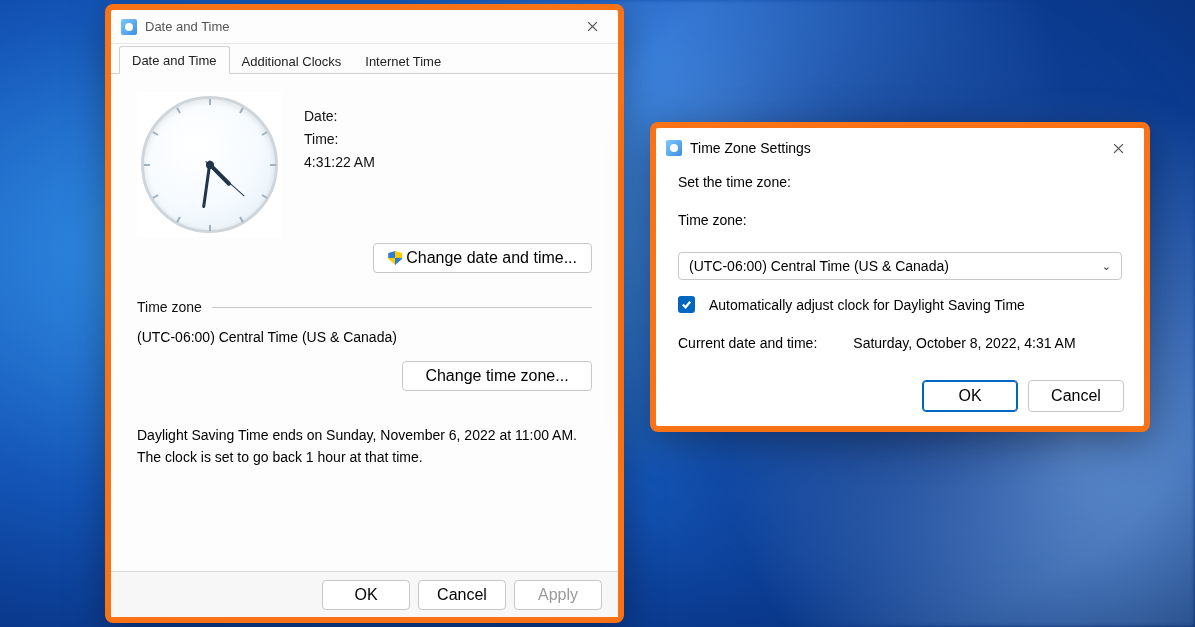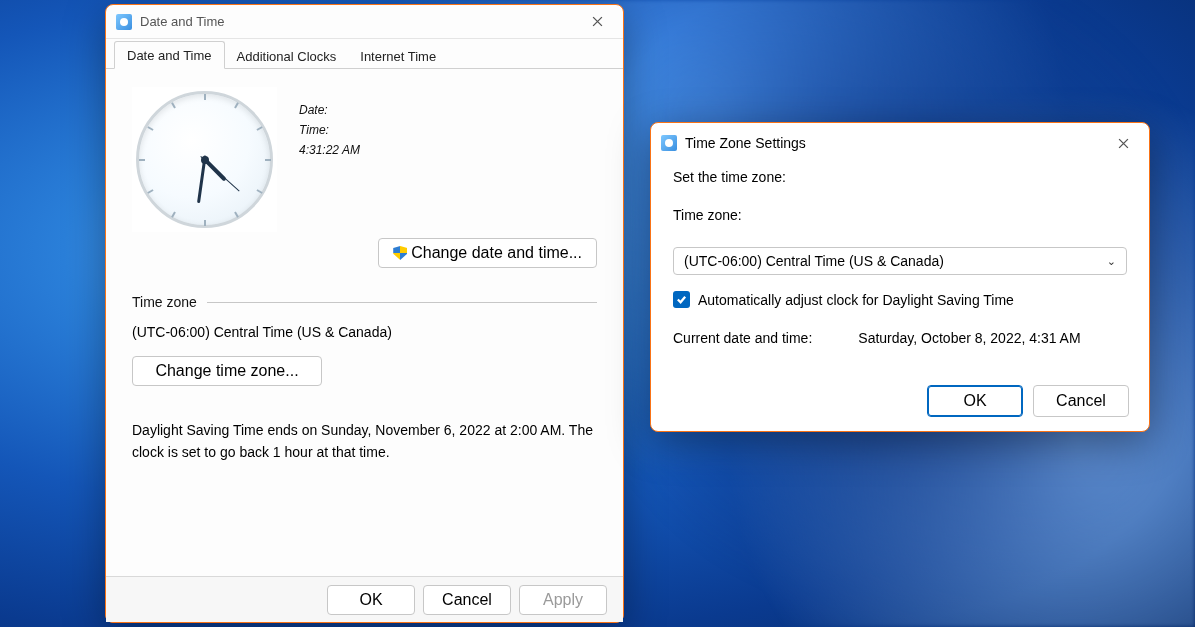--- a/index.html
+++ b/index.html
@@ -21,21 +21,21 @@
     background:
       radial-gradient(circle at 75% 45%, rgba(10,40,110,0.9) 0%, rgba(10,40,110,0.0) 35%),
       radial-gradient(circle at 90% 70%, rgba(150,200,255,0.7) 0%, rgba(150,200,255,0) 30%),
       radial-gradient(circle at 60% 20%, rgba(100,170,255,0.6) 0%, rgba(100,170,255,0) 40%);
     filter: blur(2px);
   }
 
   .window {
     position: absolute;
     background: #fdfdfd;
-    border: 1px solid #f97316;
+    border: 6px solid #f97316;
     border-radius: 8px;
     box-shadow: 0 10px 40px rgba(0,0,0,0.35);
   }
 
   
   #dt-window { left: 105px; top: 4px; width: 519px; height: 619px; }
   #tz-window { left: 650px; top: 122px; width: 500px; height: 310px; background: #fff; }
 
   .titlebar {
     height: 34px;
@@ -116,21 +116,21 @@
     left:50%; top:50%;
     transform-origin: 50% 90%;
     background:#20344a;
   }
   .hand.hour { width:4px; height:32px; margin-left:-2px; margin-top:-29px; transform:rotate(135deg); border-radius:2px; }
   .hand.min  { width:3px; height:48px; margin-left:-1.5px; margin-top:-43px; transform:rotate(188deg); border-radius:2px; }
   .hand.sec  { width:1px; height:52px; margin-left:-0.5px; margin-top:-47px; transform:rotate(132deg); background:#20344a; }
   .analog .pin { position:absolute; left:50%; top:50%; width:8px; height:8px; margin:-4px; background:#20344a; border-radius:50%; }
   .tick { position:absolute; left:50%; top:50%; width:2px; height:6px; background:#9fb1bf; margin-left:-1px; margin-top:-66px; transform-origin:50% 66px; }
 
-  .dt-info { padding-top:14px; font-size:12px; color:#111; line-height:1.5;font-style:italic; }
+  .dt-info { padding-top:14px; font-size:14px; color:#111; line-height:1.5; }
   .dt-info .lbl { margin-bottom:2px; }
   .dt-info .val { margin-bottom:18px; }
 
   .btn {
     background:#fff;
     border:1px solid #c7c7c7;
     border-radius:4px;
     padding:5px 14px;
     font-size:16px;
     font-family:inherit;
@@ -148,25 +148,25 @@
   .right-btn { display:flex; justify-content:flex-end; margin-top:6px; }
 
   .section-head {
     display:flex; align-items:center; gap:10px;
     margin-top:26px; margin-bottom:14px;
     color:#111; font-size:14px;
   }
   .section-head .line { flex:1; height:1px; background:#c7c7c7; }
 
   .tz-value { font-size:14px; margin-bottom:16px; }
-  .wide-right { display:flex; }
+  .wide-right { display:flex; justify-content:flex-end; }
   .wide-right .btn { width:190px; text-align:center; }
 
   .dst-text { font-size:14px; line-height:1.55; margin-top:34px; }
-  .check-row { display:flex; align-items:center; gap:8px; margin-top:16px; font-size:14px; }
+  .check-row { display:flex; align-items:center; gap:14px; margin-top:16px; font-size:14px; }
   .checkbox {
     width:17px; height:17px;
     background:#0067c0;
     border-radius:3px;
     display:flex; align-items:center; justify-content:center;
   }
   .checkbox svg { width:11px; height:11px; stroke:#fff; stroke-width:2.5; fill:none; }
 
   .footer {
     position:absolute;
@@ -193,21 +193,21 @@
     border-radius:4px;
     padding:5px 10px;
     display:flex;
     align-items:center;
     justify-content:space-between;
     background:#fff;
     cursor:pointer;
     margin-bottom:16px;
   }
   .combo .chev { font-size:11px; color:#333; }
-  .kv-row { display:flex; gap:46px; margin-top:22px; font-size:14px; }
+  .kv-row { display:flex; gap:36px; margin-top:22px; font-size:14px; }
   .tz-footer {
     position:absolute; left:0; right:0; bottom:0;
     height:60px;
     display:flex; justify-content:flex-end; align-items:center;
     gap:10px; padding-right:20px;
   }
   .tz-footer .btn { width:96px; text-align:center; padding:6px 0; }
   .btn.primary { border-color:#0067c0; box-shadow: inset 0 0 0 1px #0067c0; }
 </style>
 </head>
@@ -268,21 +268,21 @@
       <span>Time zone</span>
       <div class="line"></div>
     </div>
 
     <div class="tz-value">(UTC-06:00) Central Time (US &amp; Canada)</div>
 
     <div class="wide-right">
       <button class="btn">Change time zone...</button>
     </div>
 
-    <div class="dst-text">Daylight Saving Time ends on Sunday, November 6, 2022 at 2:00 AM. The clock is set to go back 1 hour at that time.</div>
+    <div class="dst-text">Daylight Saving Time ends on Sunday, November 6, 2022 at 11:00 AM. The clock is set to go back 1 hour at that time.</div>
 
   </div>
 
   <div class="footer">
     <button class="btn">OK</button>
     <button class="btn">Cancel</button>
     <button class="btn disabled">Apply</button>
   </div>
 </div>
 

